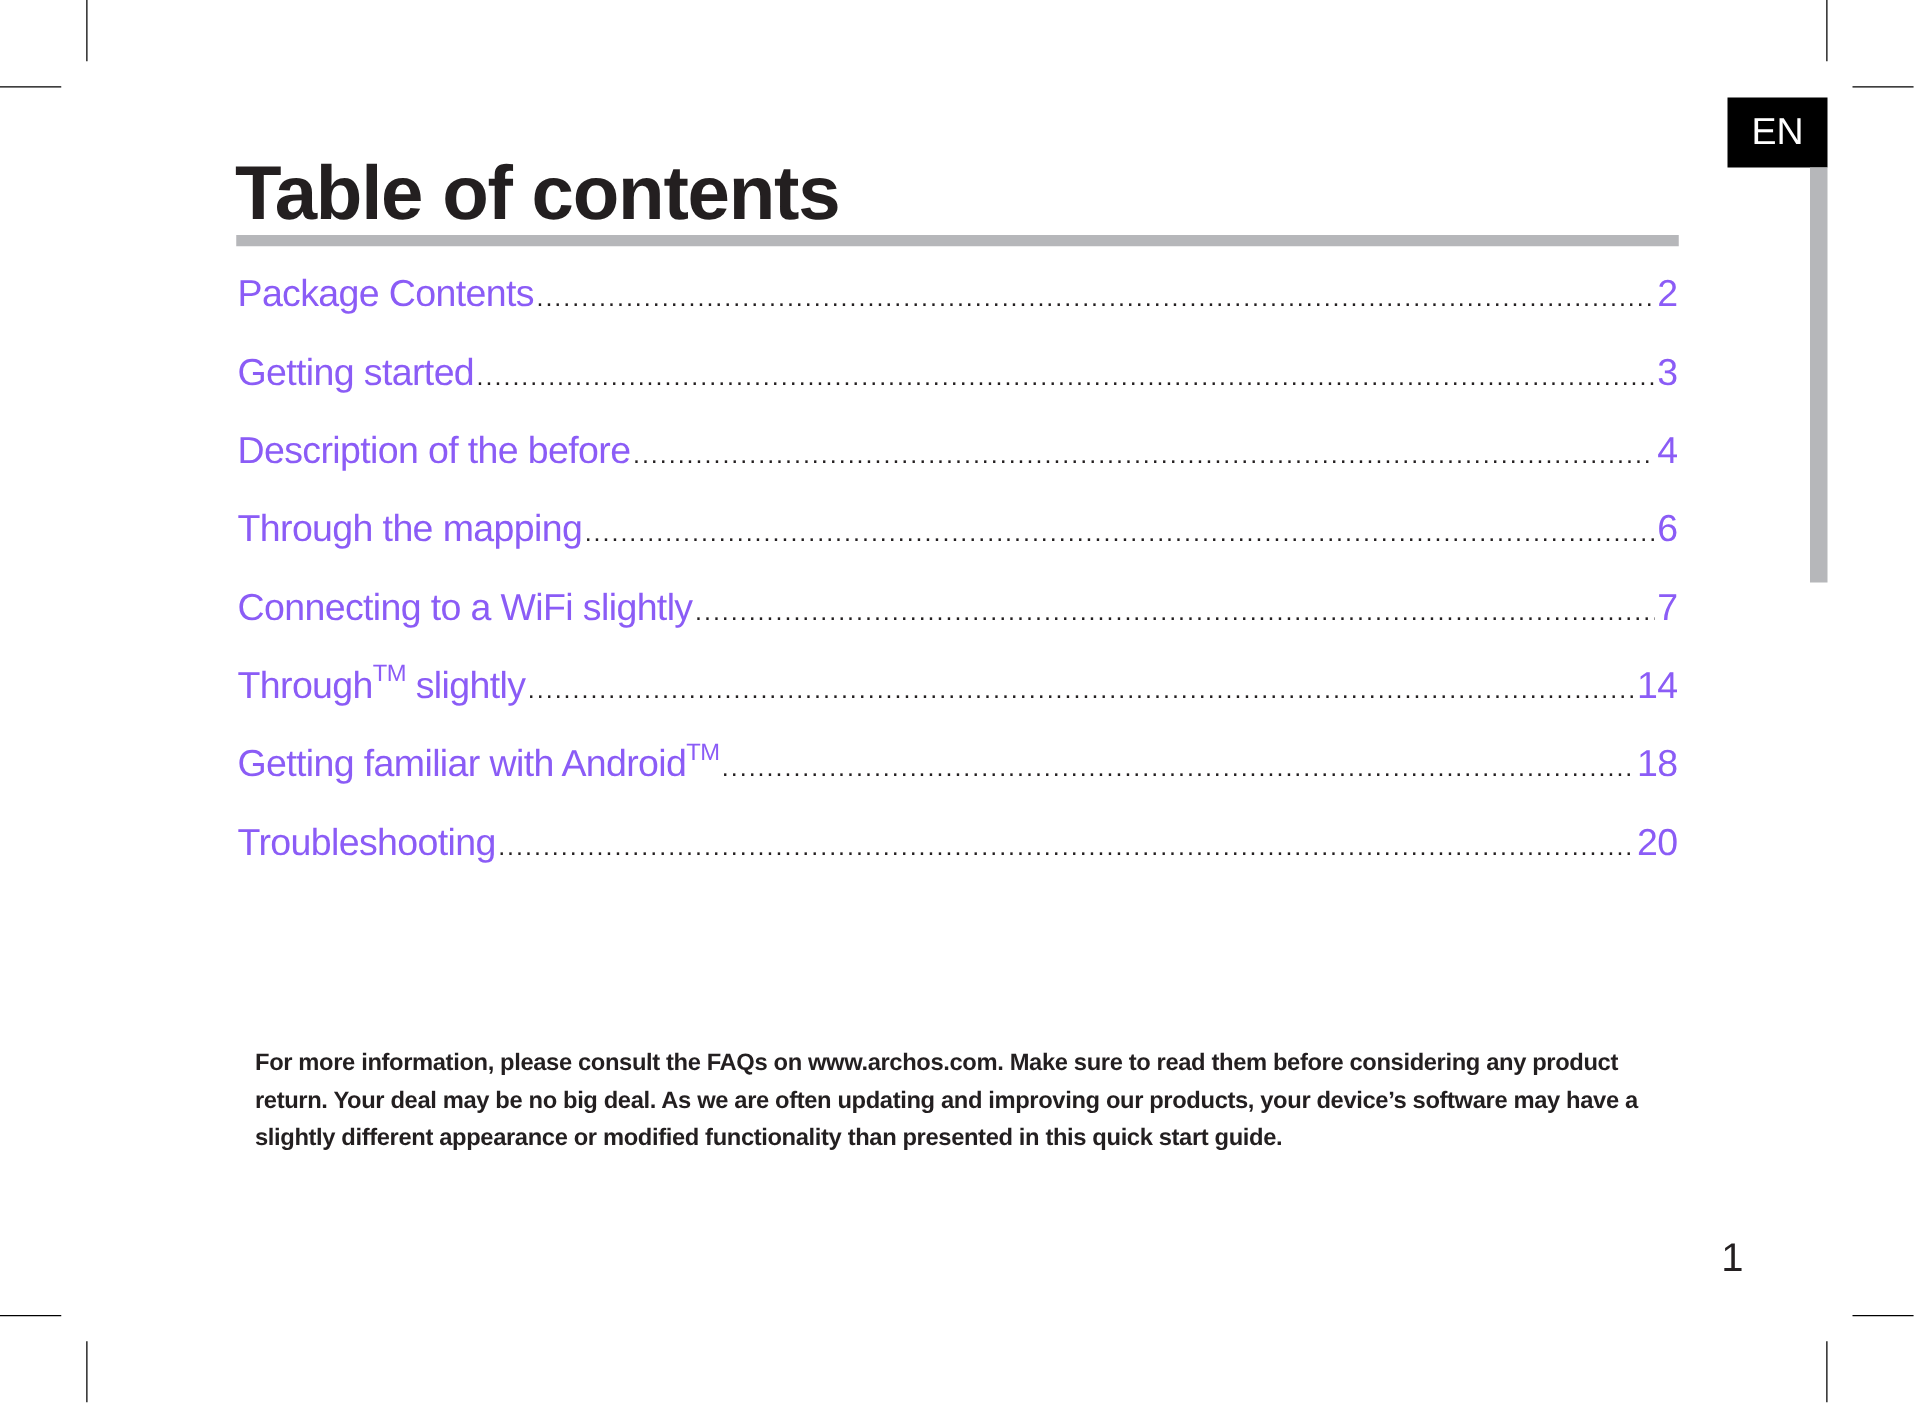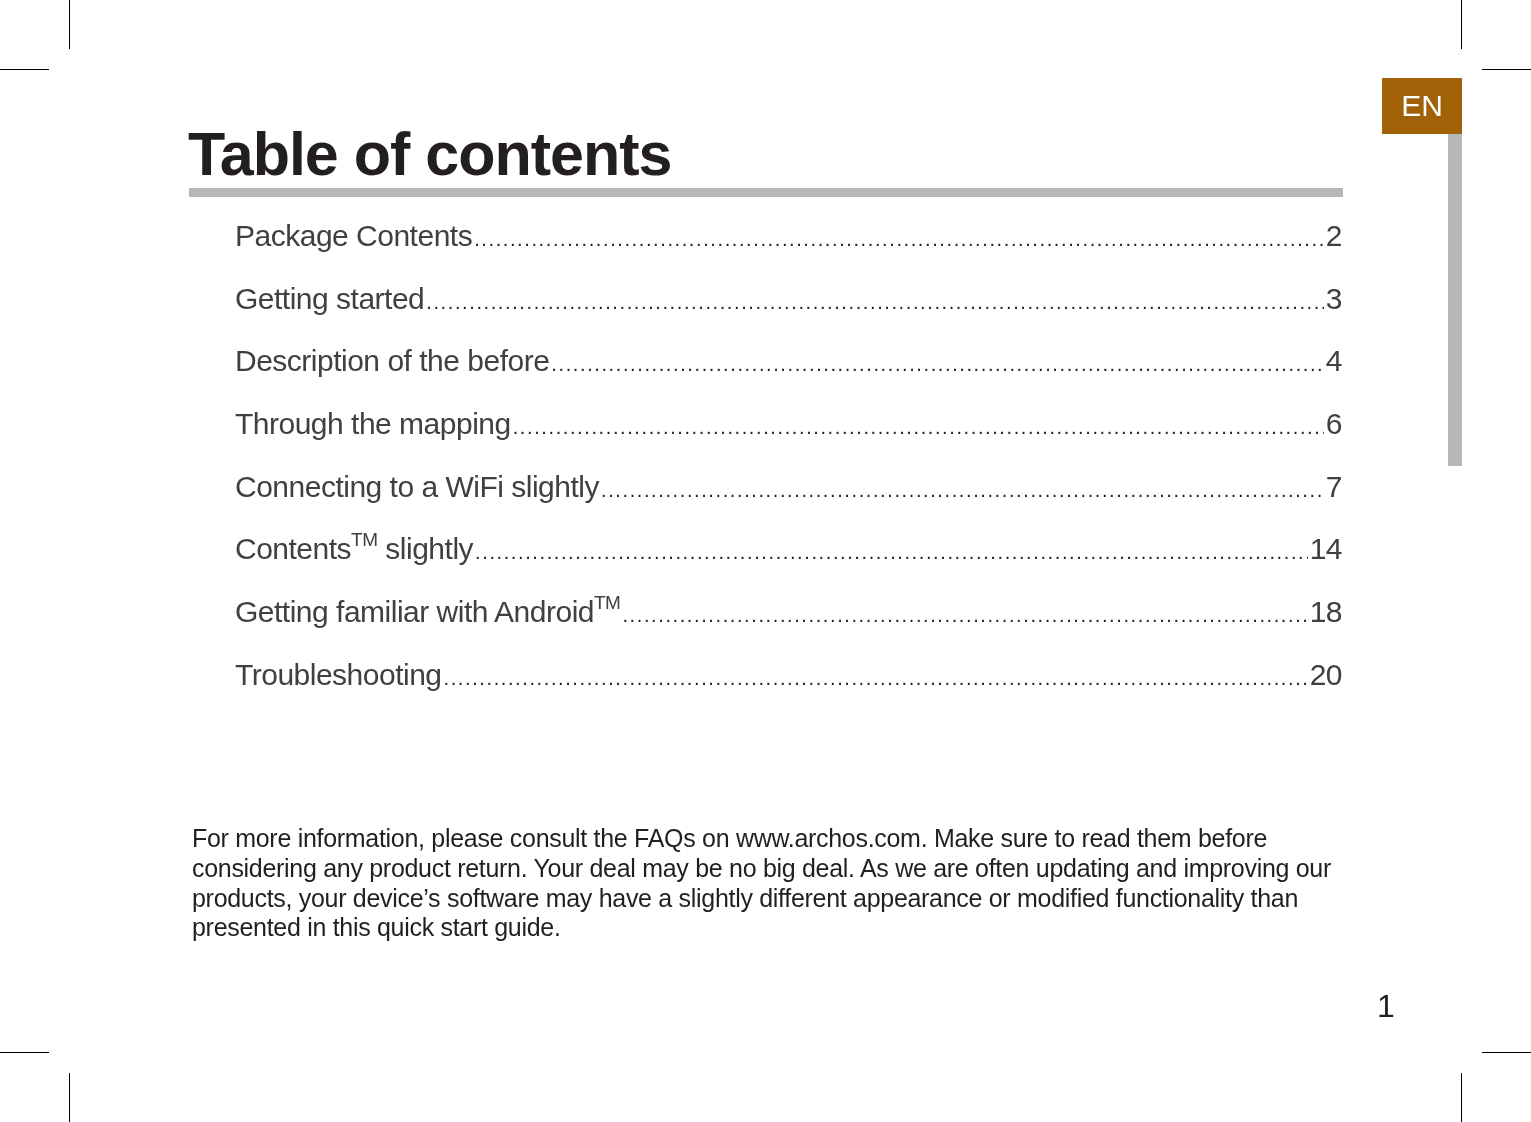--- a/index.html
+++ b/index.html
@@ -7,57 +7,56 @@
       width: 1531px; height: 1122px; position: relative; overflow: hidden;
       background: #ffffff; color: #231f20;
       font-family: "Liberation Sans", "DejaVu Sans", sans-serif;
     }
     .crop { position: absolute; background: #000; }
     .crop.v { width: 1px; height: 49px; }
     .crop.h { height: 1px; width: 49px; }
 
     .lang-tab {
       position: absolute; left: 1382px; top: 78px; width: 80px; height: 56px;
-      background: #a16207; color: #ffffff;
+      background: #000000; color: #ffffff;
       font-size: 30px; line-height: 56px; text-align: center;
     }
     .lang-bar {
       position: absolute; left: 1448px; top: 134px; width: 14px; height: 332px;
       background: #b6b7ba;
     }
 
     .title {
       position: absolute; left: 188px; top: 118px; margin: 0;
       font-size: 61px; font-weight: bold; letter-spacing: -1px; line-height: 72px;
       color: #231f20;
     }
     .title-rule {
       position: absolute; left: 189px; top: 188px; width: 1154px; height: 9px;
       background: #b6b7ba;
     }
 
     .toc { position: absolute; left: 190px; top: 210px; width: 1152px; margin: 0; padding: 0; list-style: none; }
     .toc-row {
       display: flex; align-items: baseline; height: 62.7px;
-      font-size: 30px; line-height: 52px; color: #404040; cursor: pointer;
+      font-size: 30px; line-height: 52px; color: #8b5cf6; cursor: pointer;
       letter-spacing: -0.5px;
-      margin-left: 45px;
     }
     .toc-label { white-space: nowrap; }
     .toc-label sup { font-size: 19px; vertical-align: 13px; line-height: 0; }
     .toc-dots {
       flex: 1; overflow: hidden; white-space: nowrap; margin: 0 2px;
       font-size: 20px; letter-spacing: 1.6px; color: #231f20;
     }
     .toc-dots::before { content: "................................................................................................................................................................................................................................................"; }
     .toc-page { white-space: nowrap; }
 
     .note {
-      position: absolute; left: 188px; top: 820px; width: 1150px; margin: 4px;
-      font-size: 25px; line-height: 29.8px; color: #231f20; letter-spacing: -0.3px;
+      position: absolute; left: 188px; top: 820px; width: 1150px; margin: 16px;
+      font-size: 19px; line-height: 29.8px; color: #231f20; letter-spacing: -0.3px; font-weight: bold;
     }
     .page-num {
       position: absolute; left: 1377px; top: 988px;
       font-size: 32px; color: #231f20;
     }
   </style>
 </head>
 <body>
 
 <div class="crop v" style="left:69px; top:0;"></div>
@@ -95,21 +94,21 @@
     <span class="toc-label"><span>Through the mapping</span></span>
     <span class="toc-dots"></span>
     <span class="toc-page">6</span>
   </li>
   <li class="toc-row">
     <span class="toc-label"><span>Connecting to a WiFi slightly</span></span>
     <span class="toc-dots"></span>
     <span class="toc-page">7</span>
   </li>
   <li class="toc-row">
-    <span class="toc-label"><span>Contents</span><sup>TM</sup><span> slightly</span></span>
+    <span class="toc-label"><span>Through</span><sup>TM</sup><span> slightly</span></span>
     <span class="toc-dots"></span>
     <span class="toc-page">14</span>
   </li>
   <li class="toc-row">
     <span class="toc-label"><span>Getting familiar with Android</span><sup>TM</sup></span>
     <span class="toc-dots"></span>
     <span class="toc-page">18</span>
   </li>
   <li class="toc-row">
     <span class="toc-label"><span>Troubleshooting</span></span>

